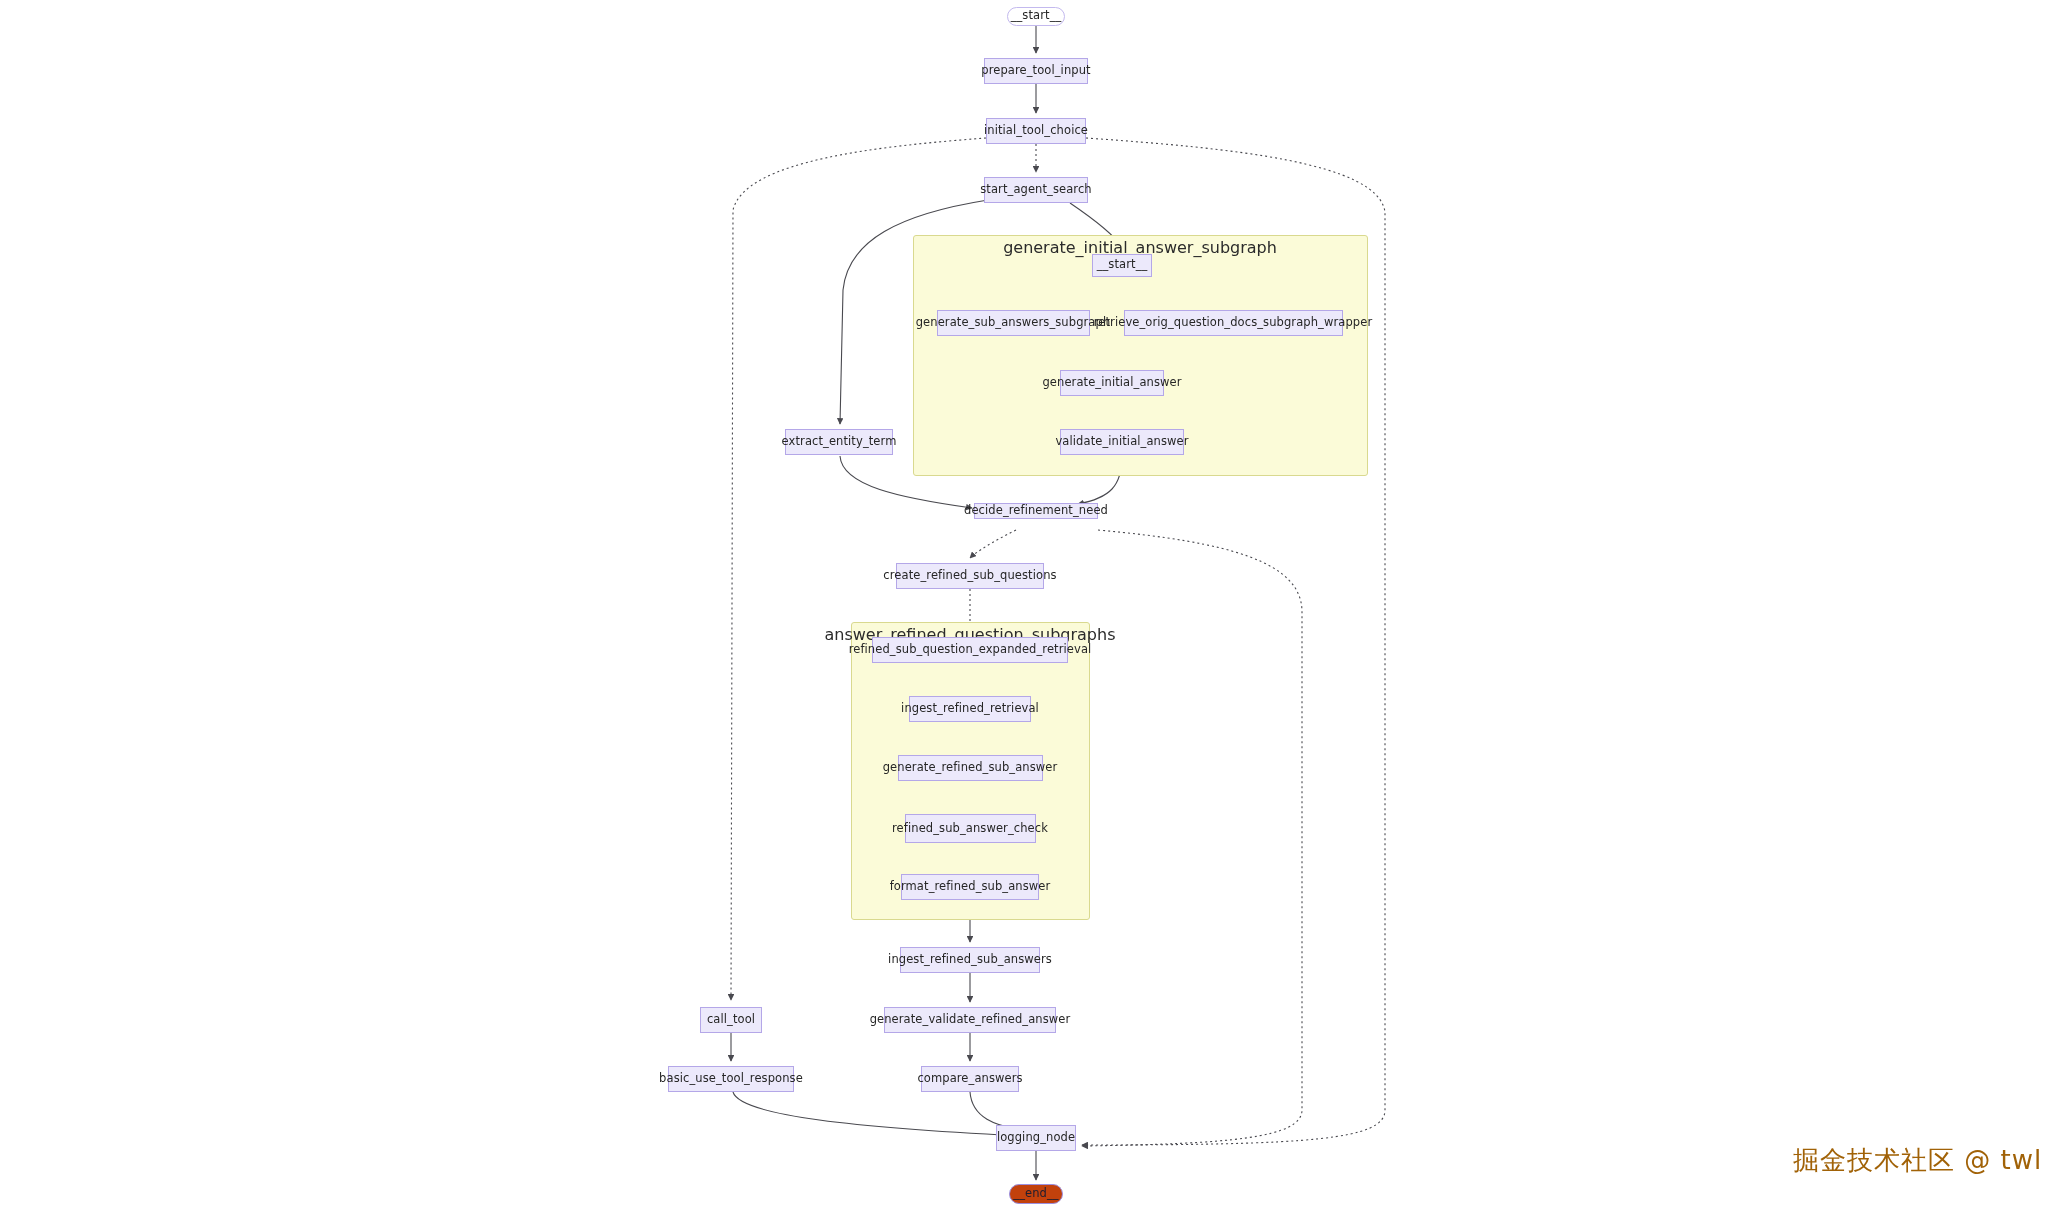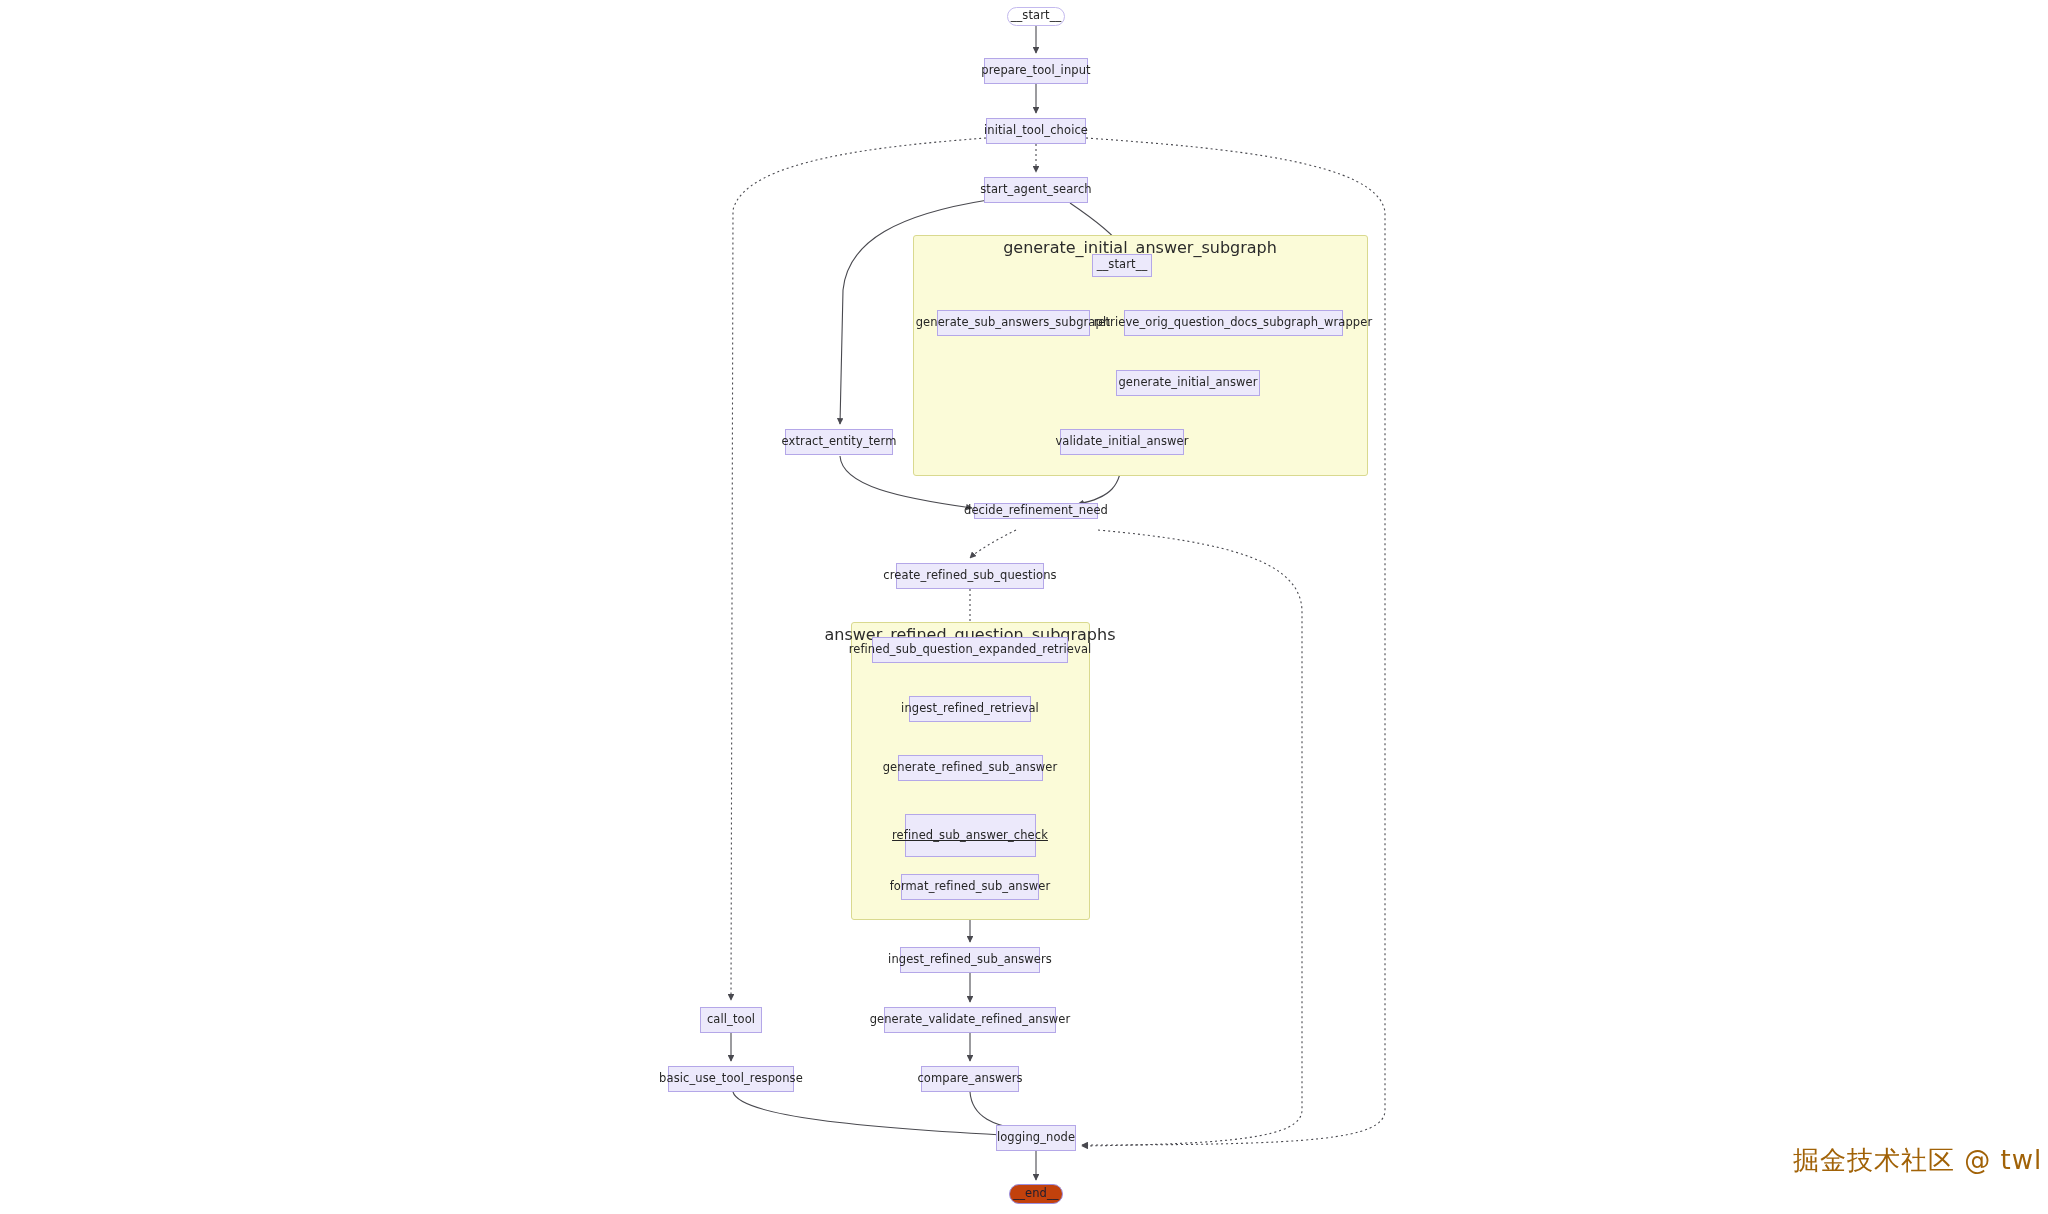--- a/index.html
+++ b/index.html
@@ -152,37 +152,37 @@
   <div class="node" style="left:986px; top:118px; width:100px; height:26px;">initial_tool_choice</div>
 
   <div class="node" style="left:984px; top:177px; width:104px; height:26px;">start_agent_search</div>
 
   <div class="node" style="left:1092px; top:253.5px; width:60px; height:23px;">__start__</div>
 
   <div class="node" style="left:936.5px; top:310px; width:153px; height:26px;">generate_sub_answers_subgraph</div>
 
   <div class="node" style="left:1123.5px; top:310px; width:219px; height:26px;">retrieve_orig_question_docs_subgraph_wrapper</div>
 
-  <div class="node" style="left:1116px; top:370px; width:144px; height:26px;text-align:center;">generate_initial_answer</div>
+  <div class="node" style="left:1060px; top:370px; width:104px; height:26px;text-align:center;">generate_initial_answer</div>
 
   <div class="node" style="left:1060px; top:429px; width:124px; height:26px;">validate_initial_answer</div>
 
   <div class="node" style="left:785px; top:429px; width:108px; height:26px;">extract_entity_term</div>
 
   <div class="node" style="left:974px; top:503px; width:124px; height:16px;">decide_refinement_need</div>
 
   <div class="node" style="left:896px; top:563px; width:148px; height:26px;">create_refined_sub_questions</div>
 
   <div class="node" style="left:872px; top:637px; width:196px; height:26px;">refined_sub_question_expanded_retrieval</div>
 
   <div class="node" style="left:909px; top:696px; width:122px; height:26px;">ingest_refined_retrieval</div>
 
   <div class="node" style="left:897.5px; top:755px; width:145px; height:26px;">generate_refined_sub_answer</div>
 
-  <div class="node" style="left:904.5px; top:814px; width:131px; height:43px;text-decoration:underline;">refined_sub_answer_check</div>
+  <div class="node" style="left:904.5px; top:814px; width:131px; height:29px;">refined_sub_answer_check</div>
 
   <div class="node" style="left:901px; top:874px; width:138px; height:26px;">format_refined_sub_answer</div>
 
   <div class="node" style="left:900px; top:947px; width:140px; height:26px;">ingest_refined_sub_answers</div>
 
   <div class="node" style="left:884px; top:1007px; width:172px; height:26px;">generate_validate_refined_answer</div>
 
   <div class="node" style="left:921px; top:1066px; width:98px; height:26px;">compare_answers</div>
 
   <div class="node" style="left:700px; top:1007px; width:62px; height:26px;">call_tool</div>

